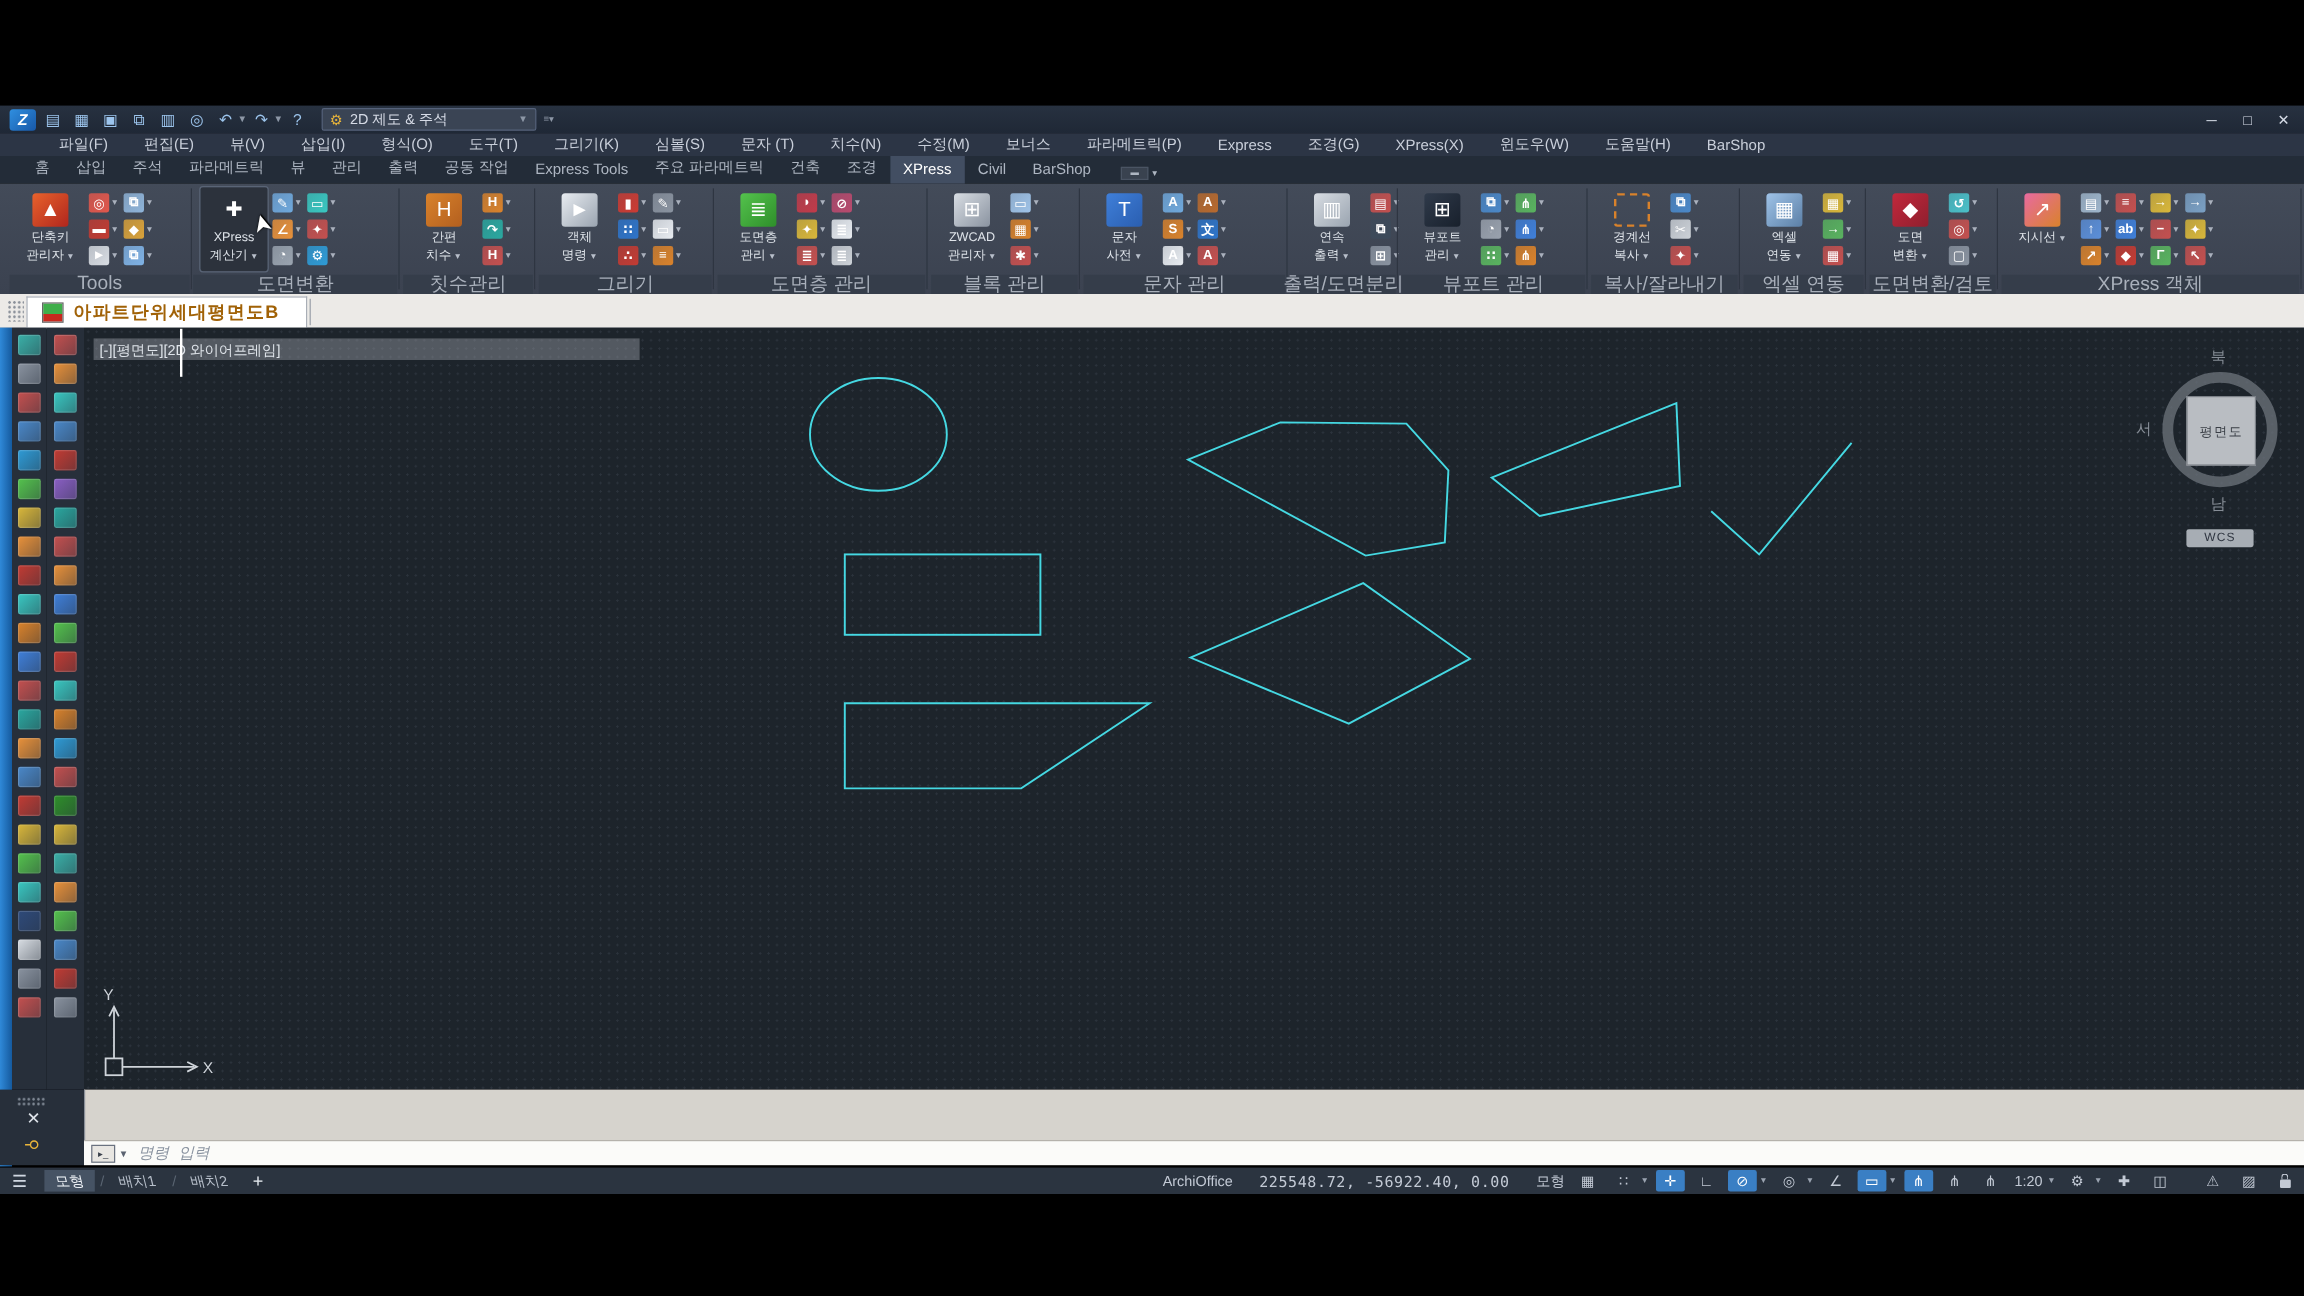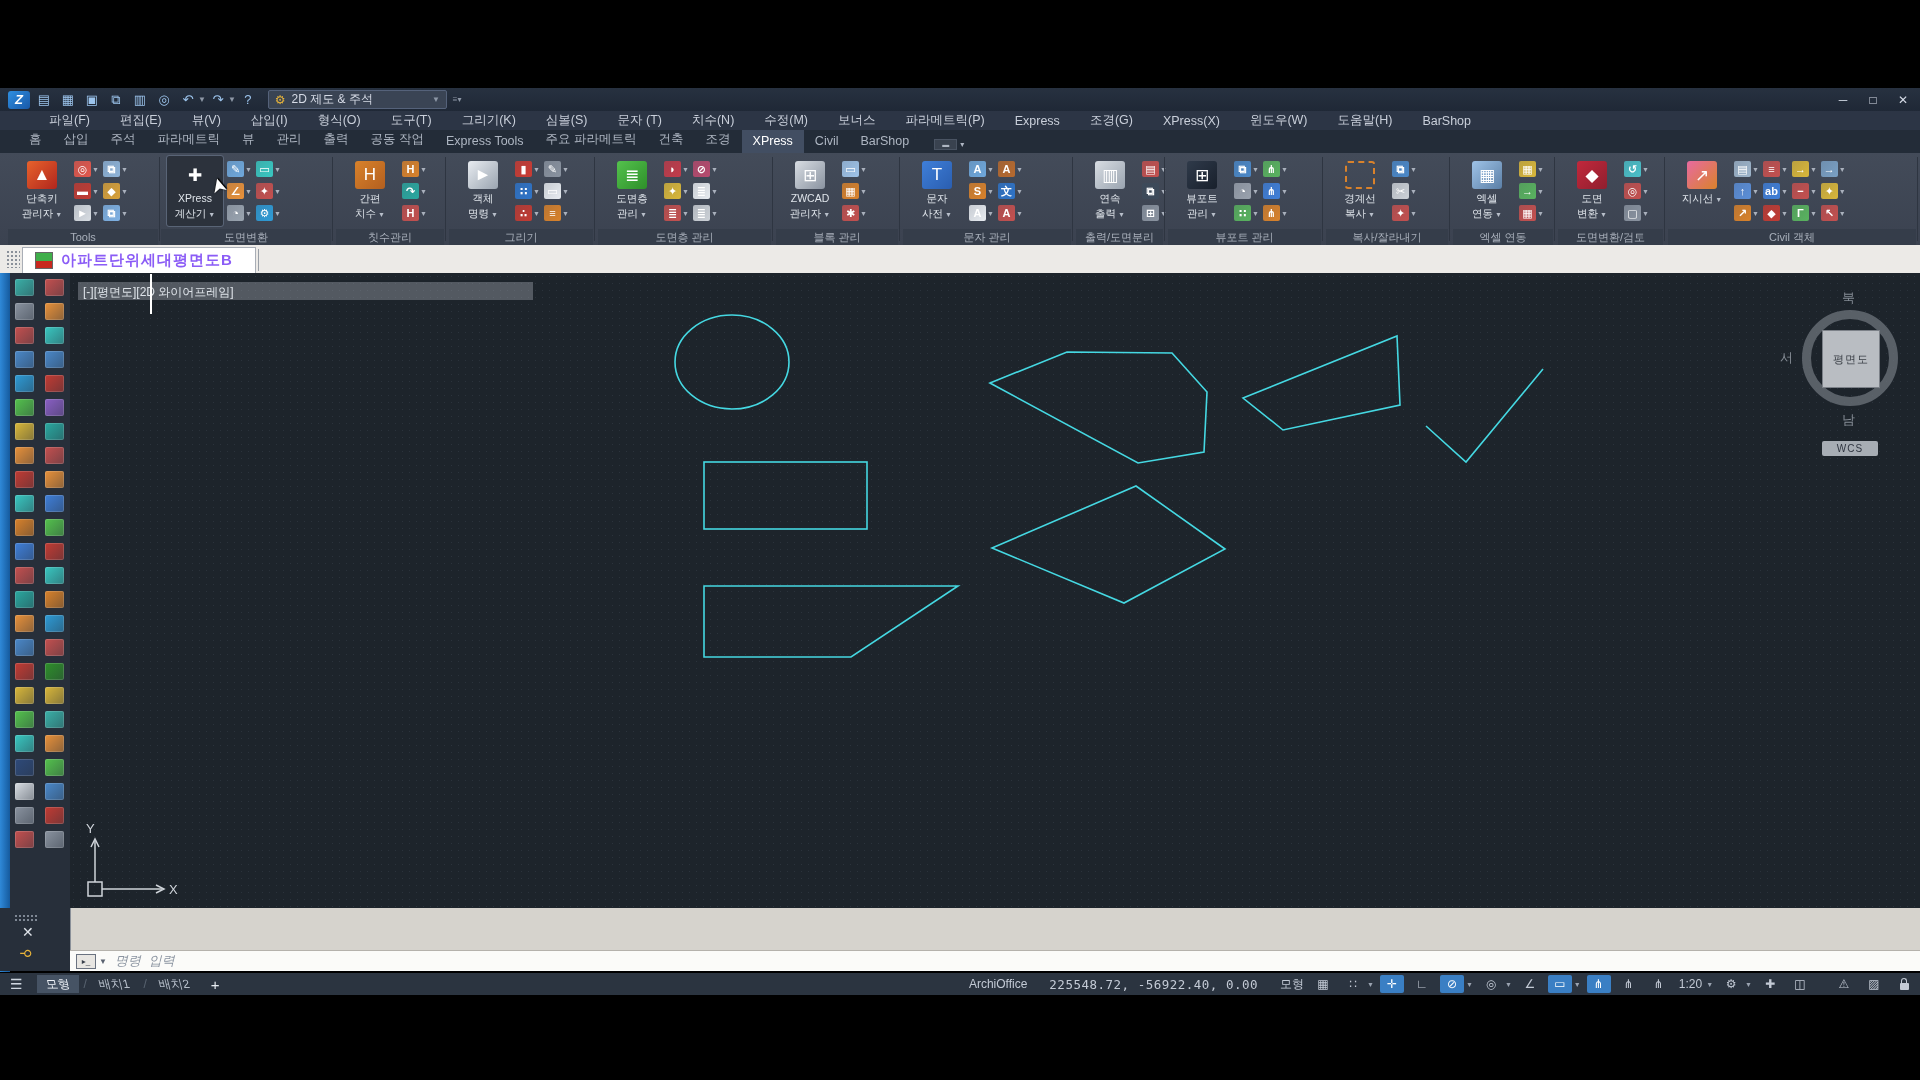--- a/index.html
+++ b/index.html
@@ -31,21 +31,21 @@
   .ribtab{color:#aeb6c2;font-size:12.5px;padding:4px 11px 5px;white-space:nowrap;}
   .ribtab.active{background:#424e62;color:#fff;}
   #ribtab-collapse{margin-left:14px;margin-bottom:3px;display:flex;align-items:center;gap:3px;color:#aeb6c2;}
   #ribtab-collapse .box{background:#39424f;border:1px solid #4a5463;font-size:7px;padding:1px 7px;}
   #ribtab-collapse .car{font-size:8px;}
   
   #ribbon{left:0;top:153px;width:1920px;height:92px;background:linear-gradient(#434b59,#3b4250);}
   .panel{position:absolute;top:0;height:92px;}
   .panel .divider{position:absolute;right:0;top:4px;bottom:4px;width:1px;background:#2e3541;}
   .panel-label{position:absolute;left:0;right:2px;bottom:0;height:16px;background:#353d4a;
-               color:#a9b0bb;font-size:11px;display:flex;align-items:center;justify-content:center;white-space:nowrap;}
+               color:#a9b0bb;font-size:16px;display:flex;align-items:center;justify-content:center;white-space:nowrap;}
   .panel-body{position:absolute;left:0;right:2px;top:0;height:76px;display:flex;align-items:center;gap:4px;padding-left:6px;}
   .bigbtn{width:56px;height:70px;display:flex;flex-direction:column;align-items:center;justify-content:flex-start;
           border-radius:2px;position:relative;flex:none;}
   .bigbtn.hi{background:#2c323c;outline:1px solid #5a6activ476;outline:1px solid #596476;}
   .bigbtn .bicon{width:30px;height:28px;margin-top:5px;border-radius:3px;display:flex;align-items:center;
                  justify-content:center;font-size:17px;color:#fff;}
   .bigbtn .bicon.dashed{background:none!important;border:2px dashed #d9822b;width:26px;height:24px;}
   .bigbtn .blabel{font-size:10.5px;color:#dfe4ea;line-height:12px;text-align:center;margin-top:3px;white-space:nowrap;}
   .bigbtn .bcaret{font-size:7px;color:#b8bfca;}
   .cursor-arrow{position:absolute;right:-4px;top:18px;color:#fff;font-size:20px;
@@ -56,21 +56,21 @@
          font-size:11px;color:#fff;font-weight:bold;}
   .scaret{font-size:7px;color:#aab1bd;}
   
   #tabbar{left:0;top:245px;width:1920px;height:28px;background:#eceae7;border-bottom:1px solid #9aa0a8;
           display:flex;align-items:stretch;}
   #tab-grip{width:14px;margin:5px 2px 5px 6px;background:radial-gradient(#8a9099 1px,transparent 1.2px);
             background-size:4px 4px;}
   .doctab{display:flex;align-items:center;gap:8px;background:#fff;border:1px solid #a9aeb6;border-bottom:none;
           margin-top:2px;padding:0 22px 0 12px;}
   .doctab .dicon{width:16px;height:15px;background:linear-gradient(#3fae4a 55%,#c8281e 55%);border:1px solid #666;}
-  .doctab .dlabel{color:#8b5cf6;font-weight:bold;font-size:15px;letter-spacing:1px;white-space:nowrap;}
+  .doctab .dlabel{color:#a16207;font-weight:bold;font-size:15px;letter-spacing:1px;white-space:nowrap;}
   .tab-sep{width:1px;background:#9aa0a8;margin:4px 0 2px 2px;}
   
   #edge-strip{left:0;top:273px;width:10px;height:699px;background:linear-gradient(90deg,#2f89d8,#155a9e);}
   .toolcol{top:273px;width:29px;height:635px;background:#272f3a;display:flex;flex-direction:column;
            align-items:center;padding-top:6px;gap:7px;box-sizing:border-box;}
   #toolcol1{left:10px;} #toolcol2{left:39px;width:31px;}
   .tbicon{width:19px;height:17px;border-radius:2px;flex:none;box-shadow:inset 0 0 0 1px rgba(255,255,255,.15);}
   #canvas{left:70px;top:273px;width:1850px;height:635px;background-color:#1d242b;
           background-image:radial-gradient(#2b333c 0.8px,transparent 1px);background-size:7px 7px;overflow:hidden;}
   #vp-bar{position:absolute;left:8px;top:9px;width:455px;height:18px;background:rgba(150,156,164,.45);}
@@ -650,21 +650,21 @@
           <div class="smallrow">
             <span class="sicon" style="background: linear-gradient(135deg, rgba(217, 183, 58, 0.8), rgb(217, 183, 58));">✦</span>
             <span class="scaret">▼</span>
           </div>
           <div class="smallrow">
             <span class="sicon" style="background: linear-gradient(135deg, rgba(196, 80, 79, 0.8), rgb(196, 80, 79));">↖</span>
             <span class="scaret">▼</span>
           </div>
         </div>
       </div>
-      <div class="panel-label">Civil 객체</div>
+      <div class="panel-label">XPress 객체</div>
       <div class="divider"></div>
     </div>
   </div>
 
 <div class="abs" id="tabbar">
   <div id="tab-grip"></div>
   <div class="doctab">
     <span class="dicon"></span>
     <span class="dlabel">아파트단위세대평면도B</span>
   </div>

